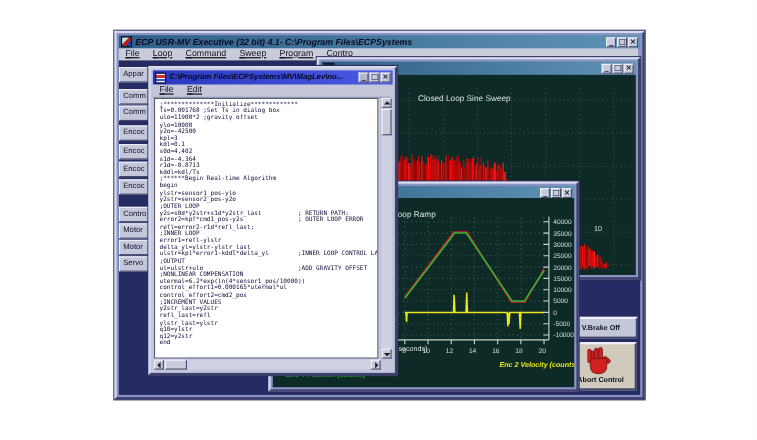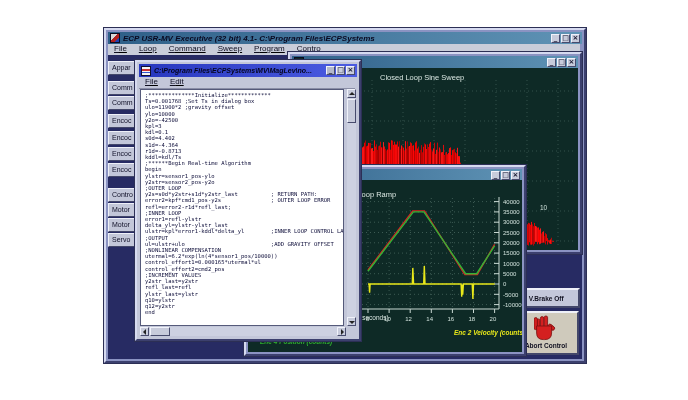--- a/index.html
+++ b/index.html
@@ -327,21 +327,21 @@
           <rect x="254" y="166.3" width="1" height="6.8" fill="hsl(0,97%,44%)"></rect>
           <rect x="255" y="170.1" width="1" height="6.4" fill="hsl(0,88%,44%)"></rect>
           <rect x="256" y="172.0" width="1" height="2.2" fill="hsl(0,93%,39%)"></rect>
           <rect x="257" y="172.3" width="1" height="3.1" fill="hsl(0,95%,48%)"></rect>
           <rect x="258" y="171.5" width="1" height="4.4" fill="hsl(0,93%,52%)"></rect>
           <rect x="259" y="169.7" width="1" height="6.3" fill="hsl(0,90%,37%)"></rect>
           <rect x="260" y="173.2" width="1" height="0.5" fill="hsl(0,97%,49%)"></rect>
           <rect x="261" y="172.8" width="1" height="1.0" fill="hsl(0,94%,47%)"></rect>
           <text x="248" y="142" font-size="6.5" fill="#cfe0da">10</text>
         </svg>
-    <div class="plot-title" style="left:88px;top:5px;text-align:center;">Closed Loop Sine Sweep</div>
+    <div class="plot-title" style="left:88px;top:17px;text-align:center;">Closed Loop Sine Sweep</div>
   </div>
 </div>
 
 <div class="win" style="left:244px;top:165px;width:278px;height:187px;z-index:30;">
   <div class="titlebar steel">
     <span class="caption"></span>
     <div class="winbtns">
       <div class="wbtn">_</div>
       <div class="wbtn">□</div>
       <div class="wbtn">×</div>

